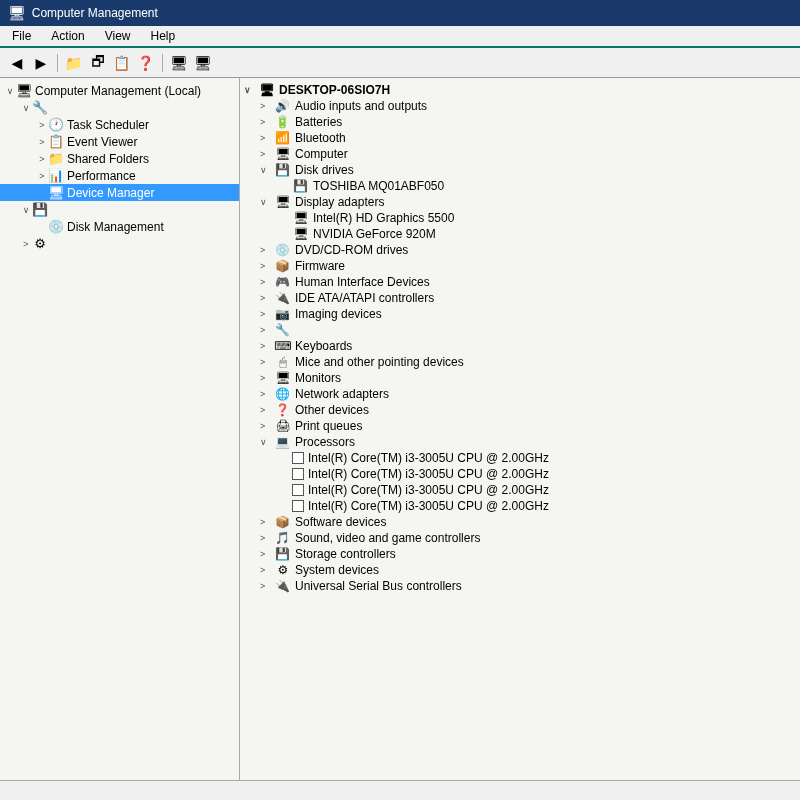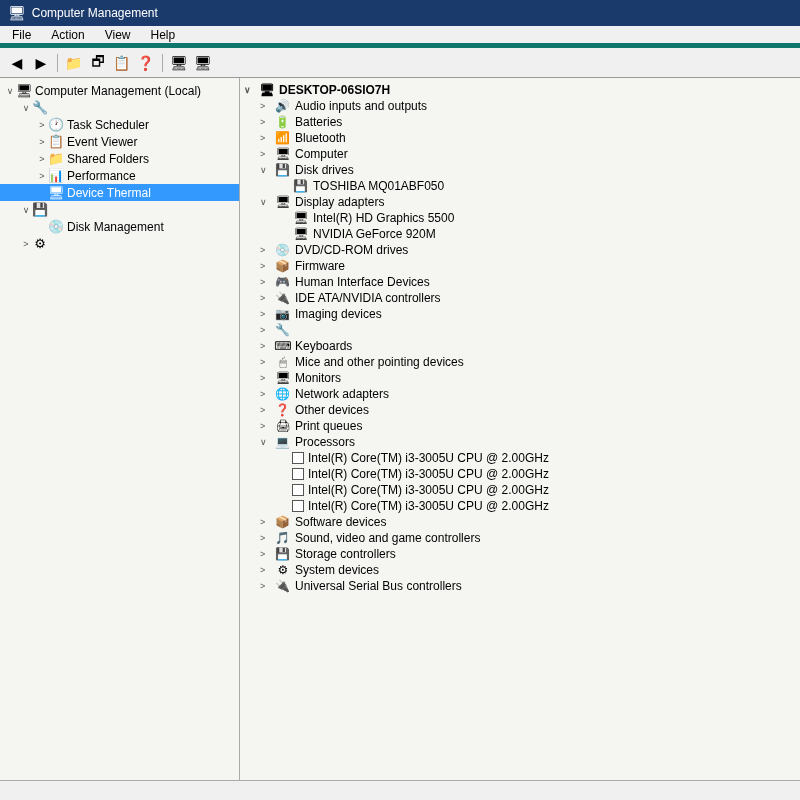--- a/index.html
+++ b/index.html
@@ -21,21 +21,21 @@
       align-items: center;
       gap: 6px;
       height: 26px;
     }
     .title-bar-icon { font-size: 14px; }
     .title-bar-text { font-size: 12px; font-weight: 400; }
 
     
     .menu-bar {
       background: #f0f0f0;
-      border-bottom: 5px solid #0f766e;
+      border-bottom: 2px solid #0f766e;
       padding: 2px 4px;
       display: flex;
       gap: 4px;
       height: 22px;
       align-items: center;
     }
     .menu-item {
       padding: 2px 8px;
       cursor: pointer;
       font-size: 12px;
@@ -205,21 +205,21 @@
 
     <div class="tree-item indent-2">
       <span class="expand">&gt;</span>
       <span class="icon">📊</span>
       <span class="label">Performance</span>
     </div>
 
     <div class="tree-item indent-2 selected">
       <span class="expand">&nbsp;</span>
       <span class="icon">🖥</span>
-      <span class="label">Device Thermal</span>
+      <span class="label">Device Manager</span>
     </div>
 
     <div class="tree-item indent-1">
       <span class="expand">∨</span>
       <span class="icon">💾</span>
     </div>
 
     <div class="tree-item indent-2">
       <span class="expand">&nbsp;</span>
       <span class="icon">💿</span>
@@ -306,21 +306,21 @@
 
     <div class="device-tree-item" style="padding-left:20px;">
       <span class="expand">&gt;</span>
       <span class="icon">🎮</span>
       <span class="label">Human Interface Devices</span>
     </div>
 
     <div class="device-tree-item" style="padding-left:20px;">
       <span class="expand">&gt;</span>
       <span class="icon">🔌</span>
-      <span class="label">IDE ATA/NVIDIA controllers</span>
+      <span class="label">IDE ATA/ATAPI controllers</span>
     </div>
 
     <div class="device-tree-item" style="padding-left:20px;">
       <span class="expand">&gt;</span>
       <span class="icon">📷</span>
       <span class="label">Imaging devices</span>
     </div>
 
     <div class="device-tree-item" style="padding-left:20px;">
       <span class="expand">&gt;</span>

